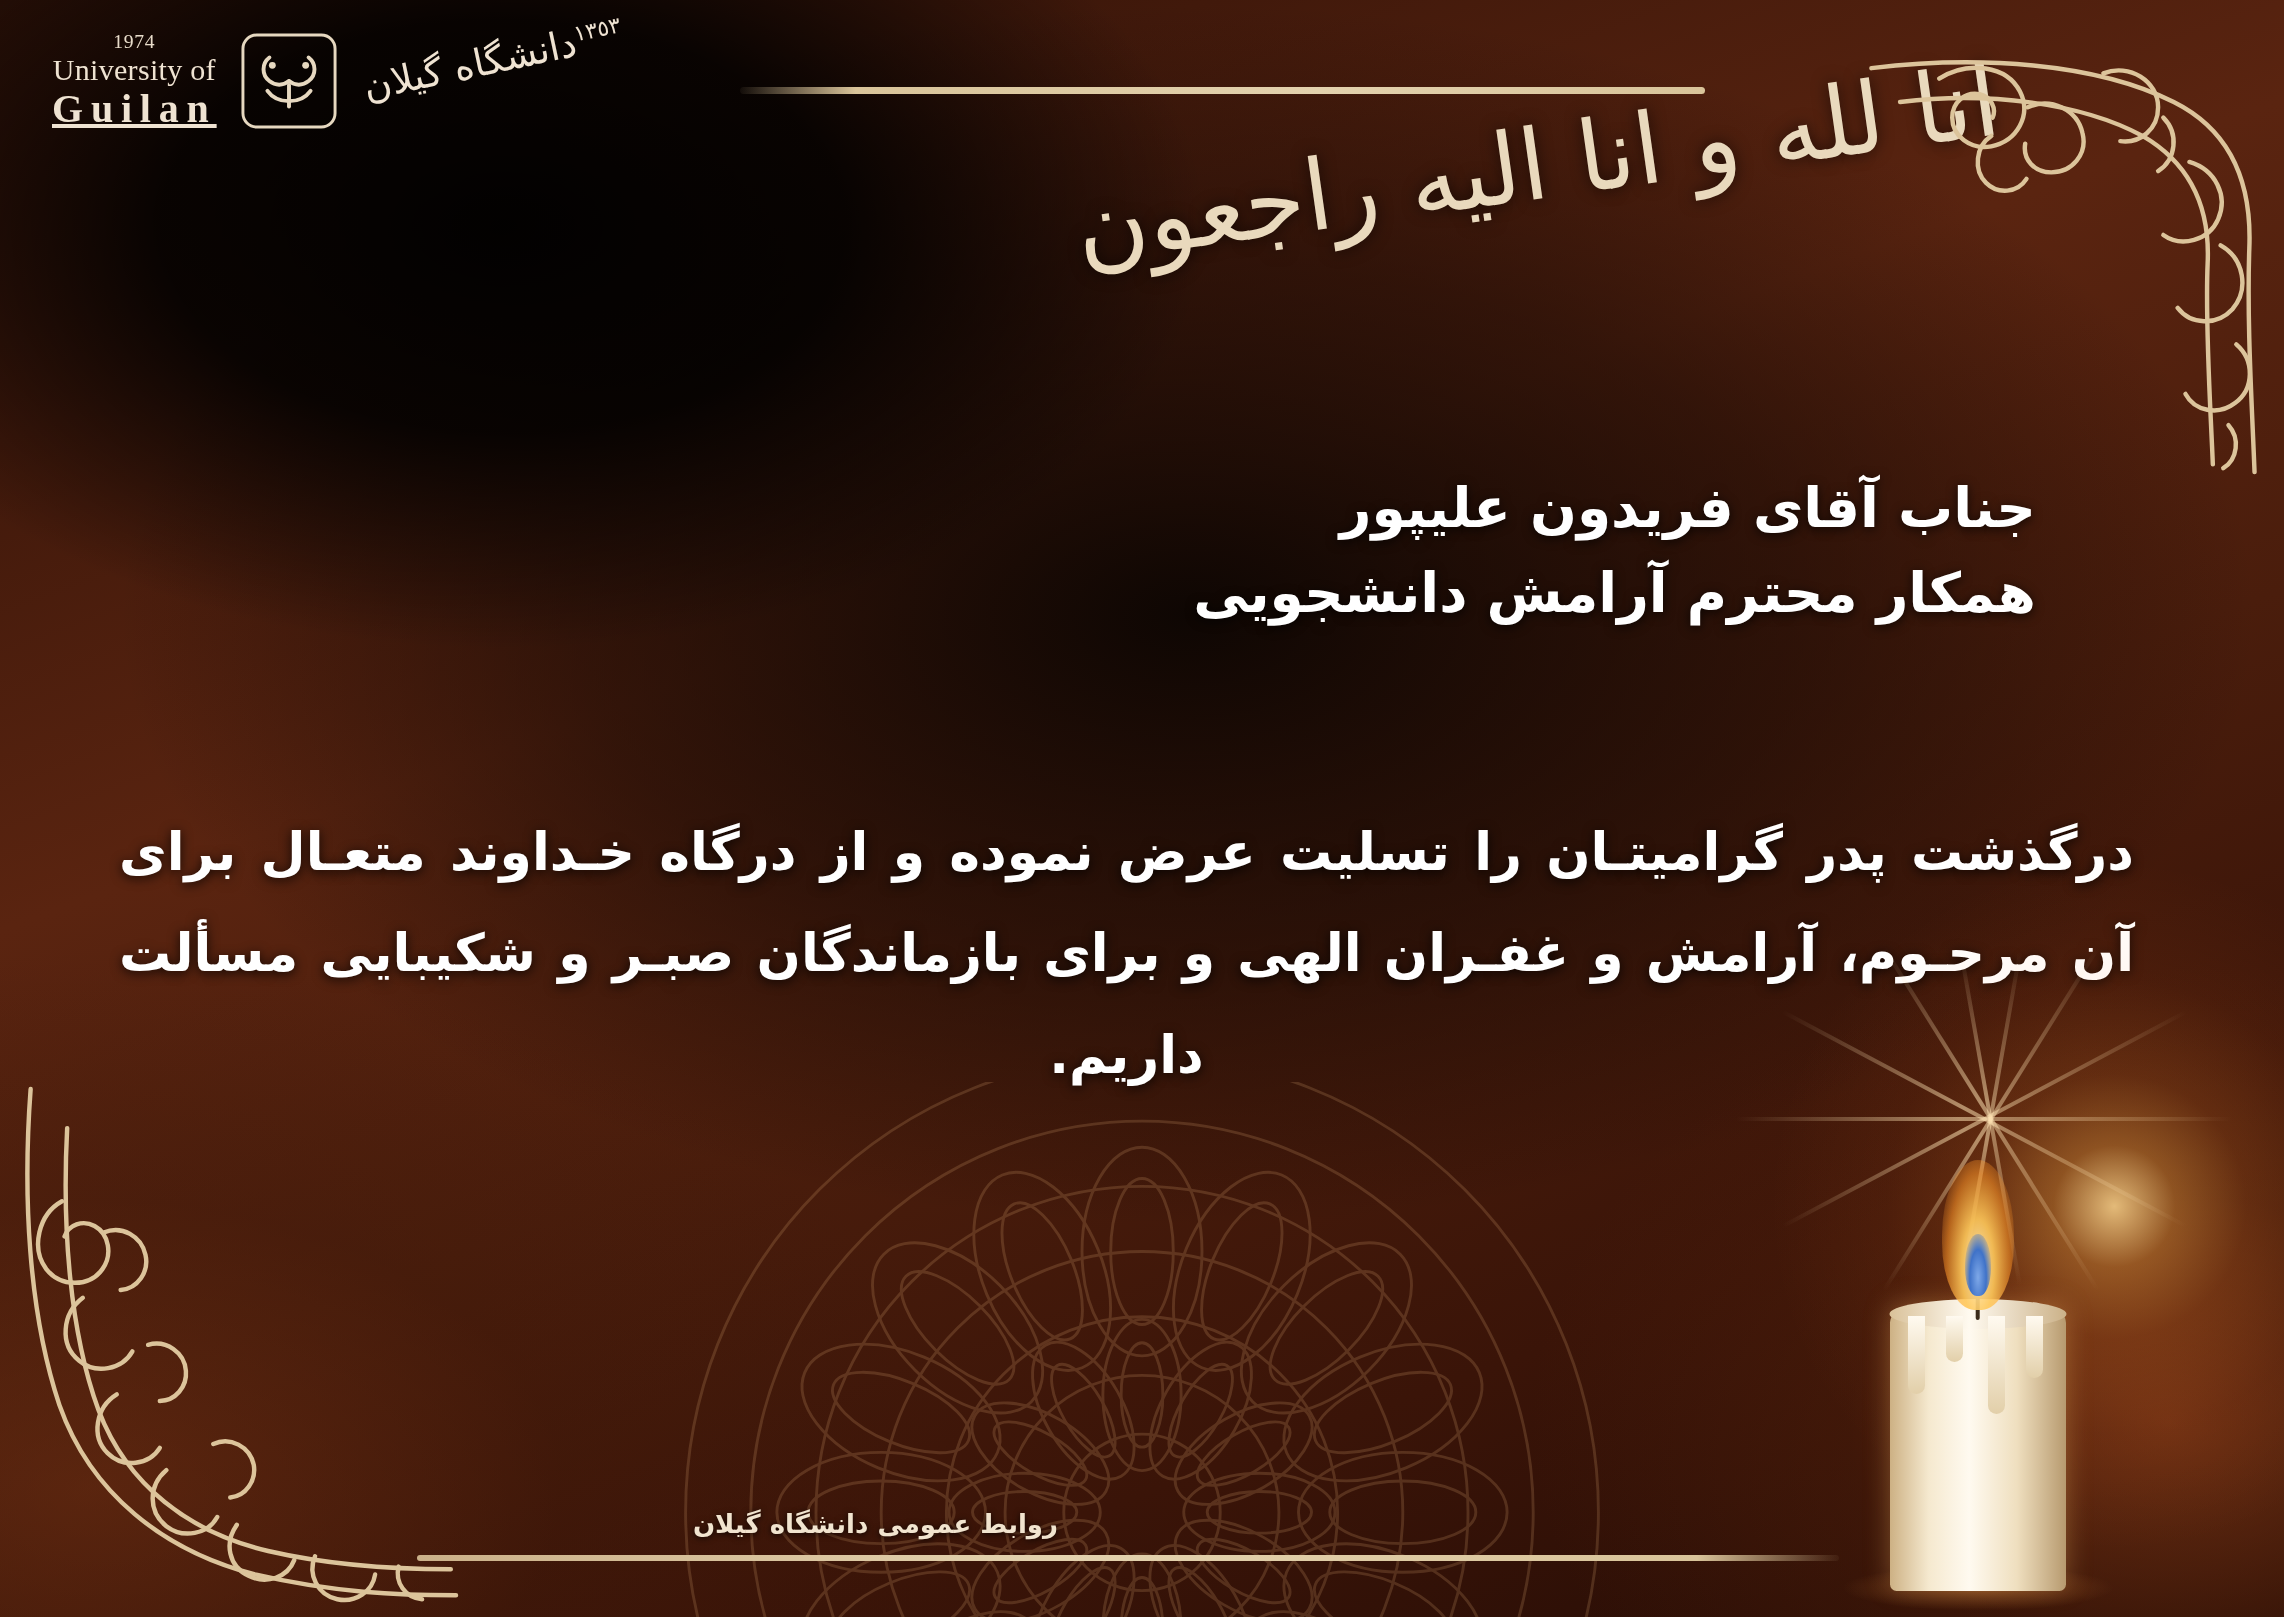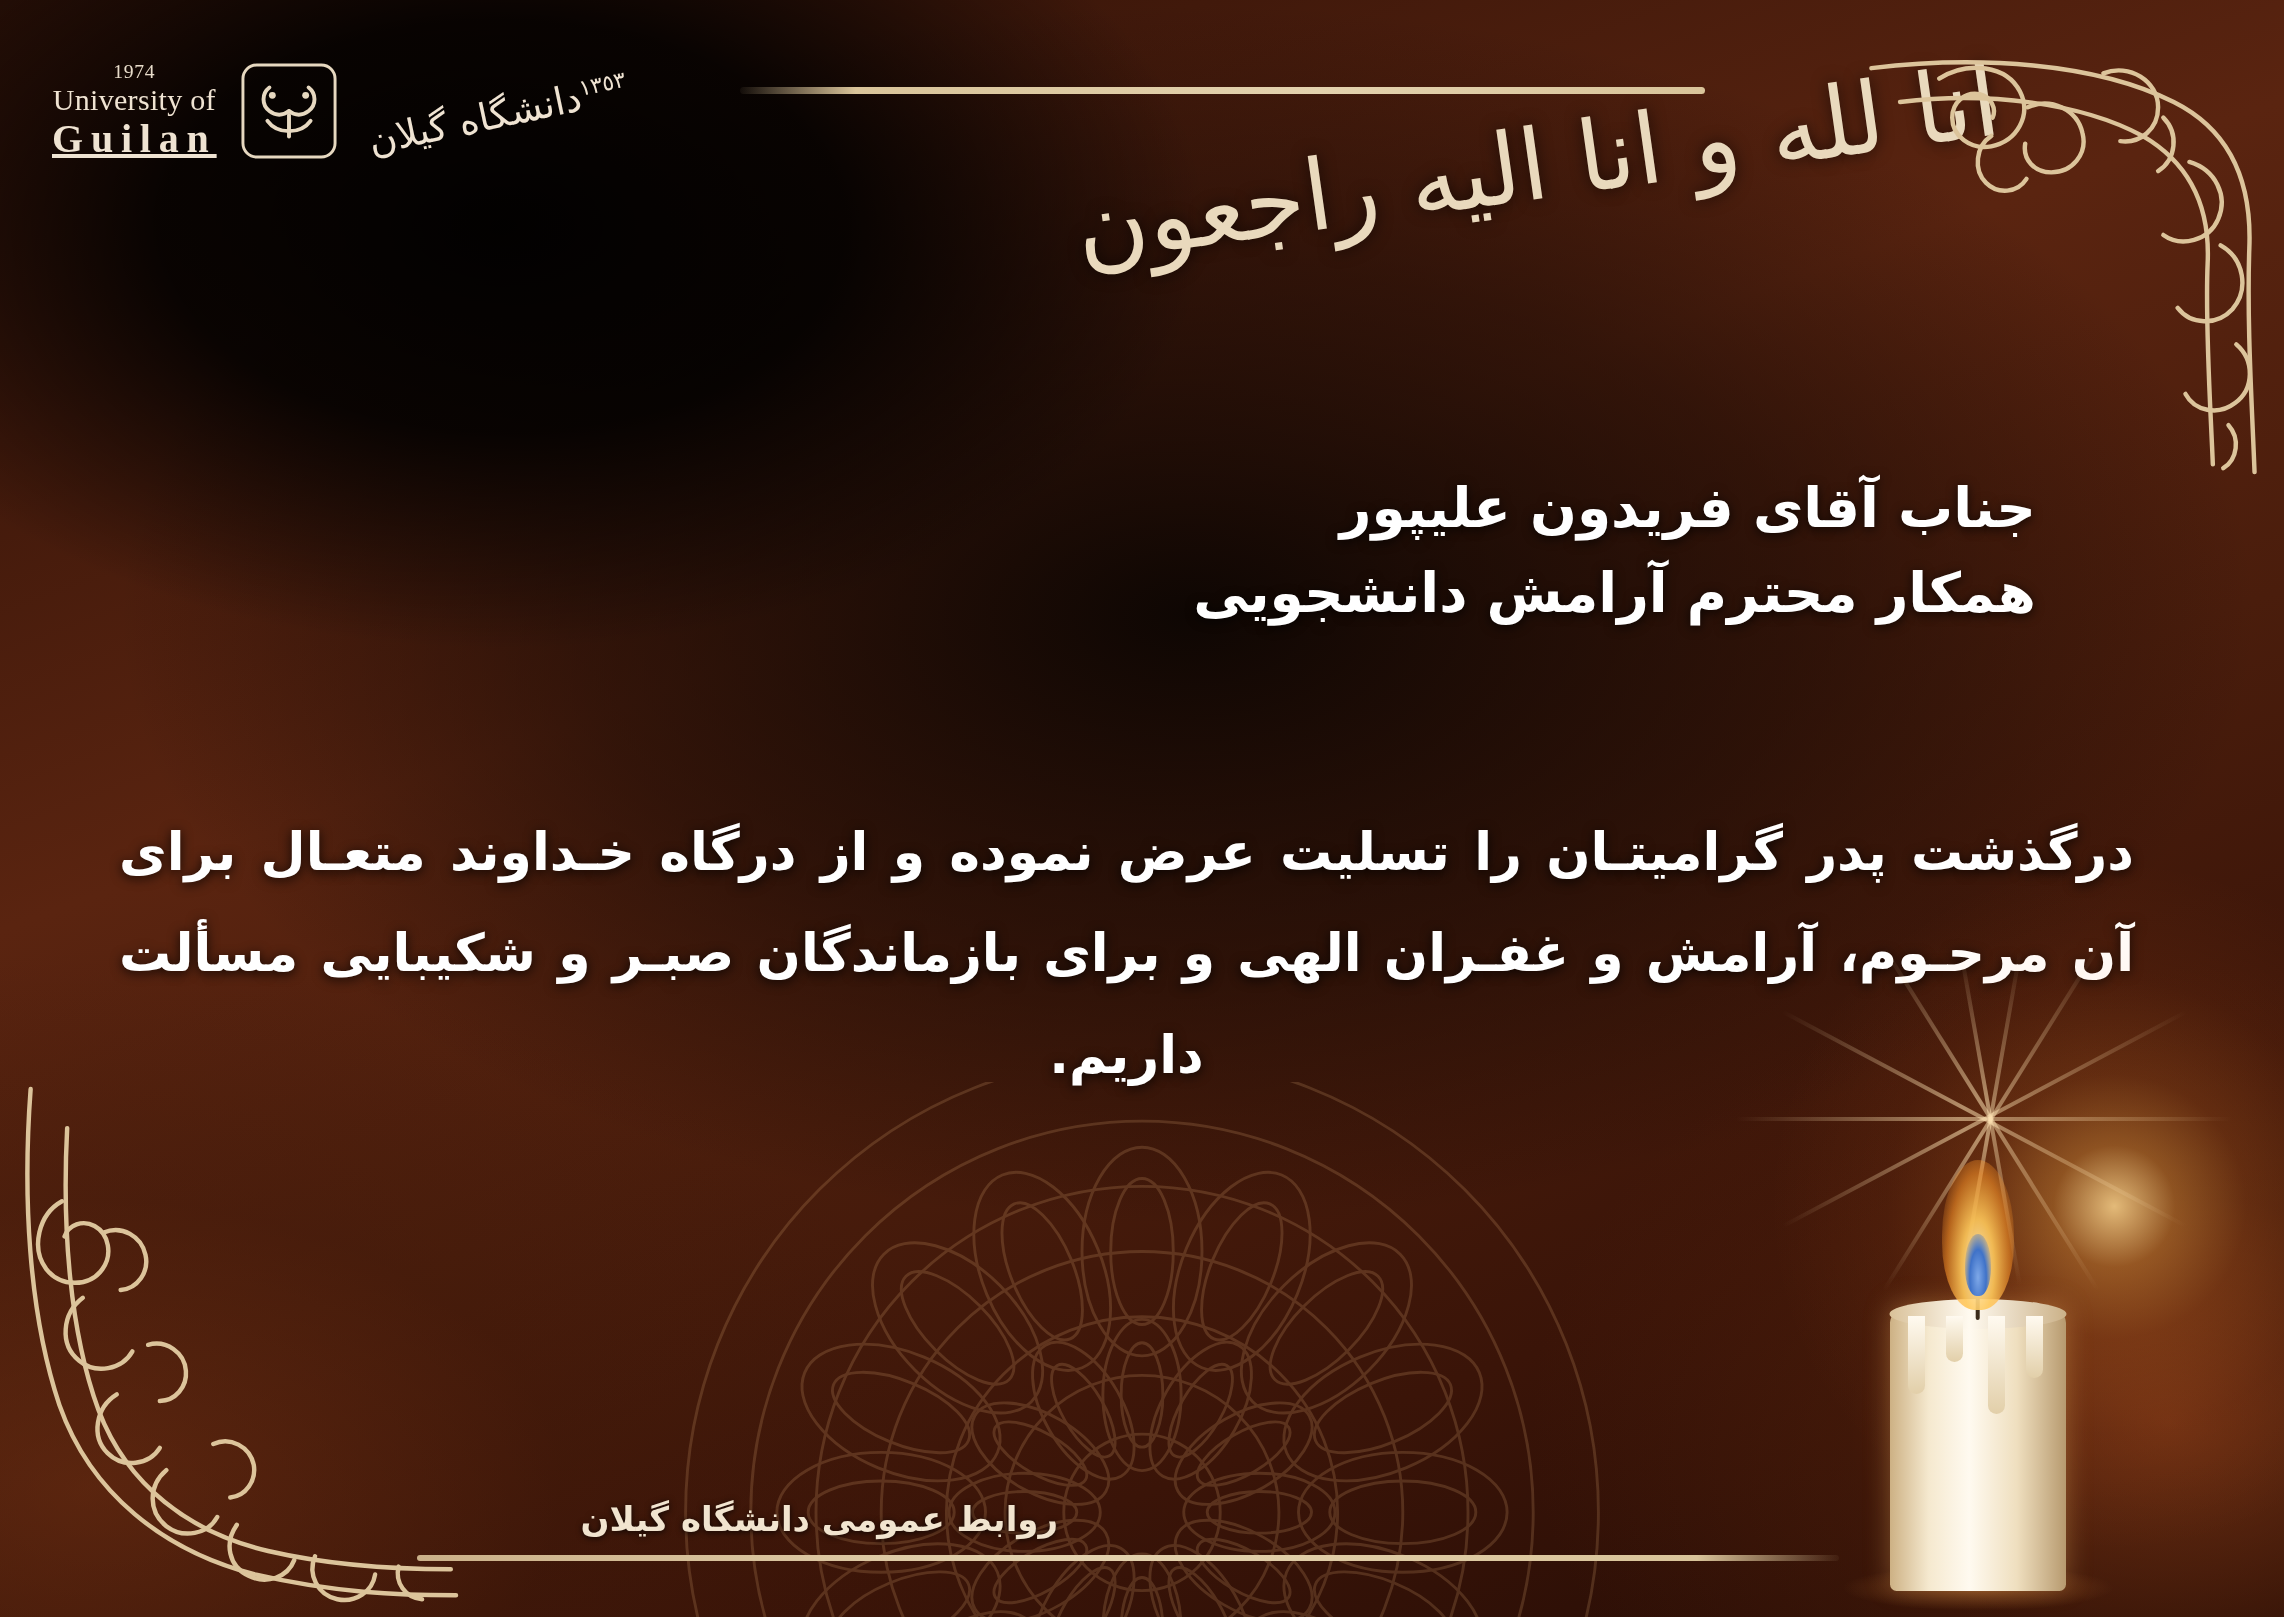--- a/index.html
+++ b/index.html
@@ -35,24 +35,23 @@
     bottom: -117px;
     width: 1044px;
     height: 652px;
     opacity: 0.22;
     pointer-events: none;
   }
 
   
   .logo-block {
     position: absolute;
-    top: 62px;
+    top: 32px;
     left: 52px;
     display: flex;
-    align-items: center;
     direction: ltr;
     gap: 23px;
   }
   .logo-en {
     text-align: center;
     color: #efe3d2;
     font-family: "Liberation Serif", "DejaVu Serif", serif;
     line-height: 1.05;
   }
   .logo-en .year {
@@ -178,21 +177,21 @@
     line-height: 1.95;
     text-shadow: 0 2px 11.7px rgba(0,0,0,0.8);
   }
   .body-text p { margin: 0; }
 
   .signature {
     position: absolute;
     bottom: 78px;
     right: 1226px;
     color: #f1e4cf;
-    font-size: 34px;
+    font-size: 26px;
     font-weight: bold;
     text-shadow: 0 1.3px 6.5px rgba(0,0,0,0.8);
     white-space: nowrap;
   }
 
   
   .candle-wrap {
     position: absolute;
     right: 78px;
     bottom: 0;

